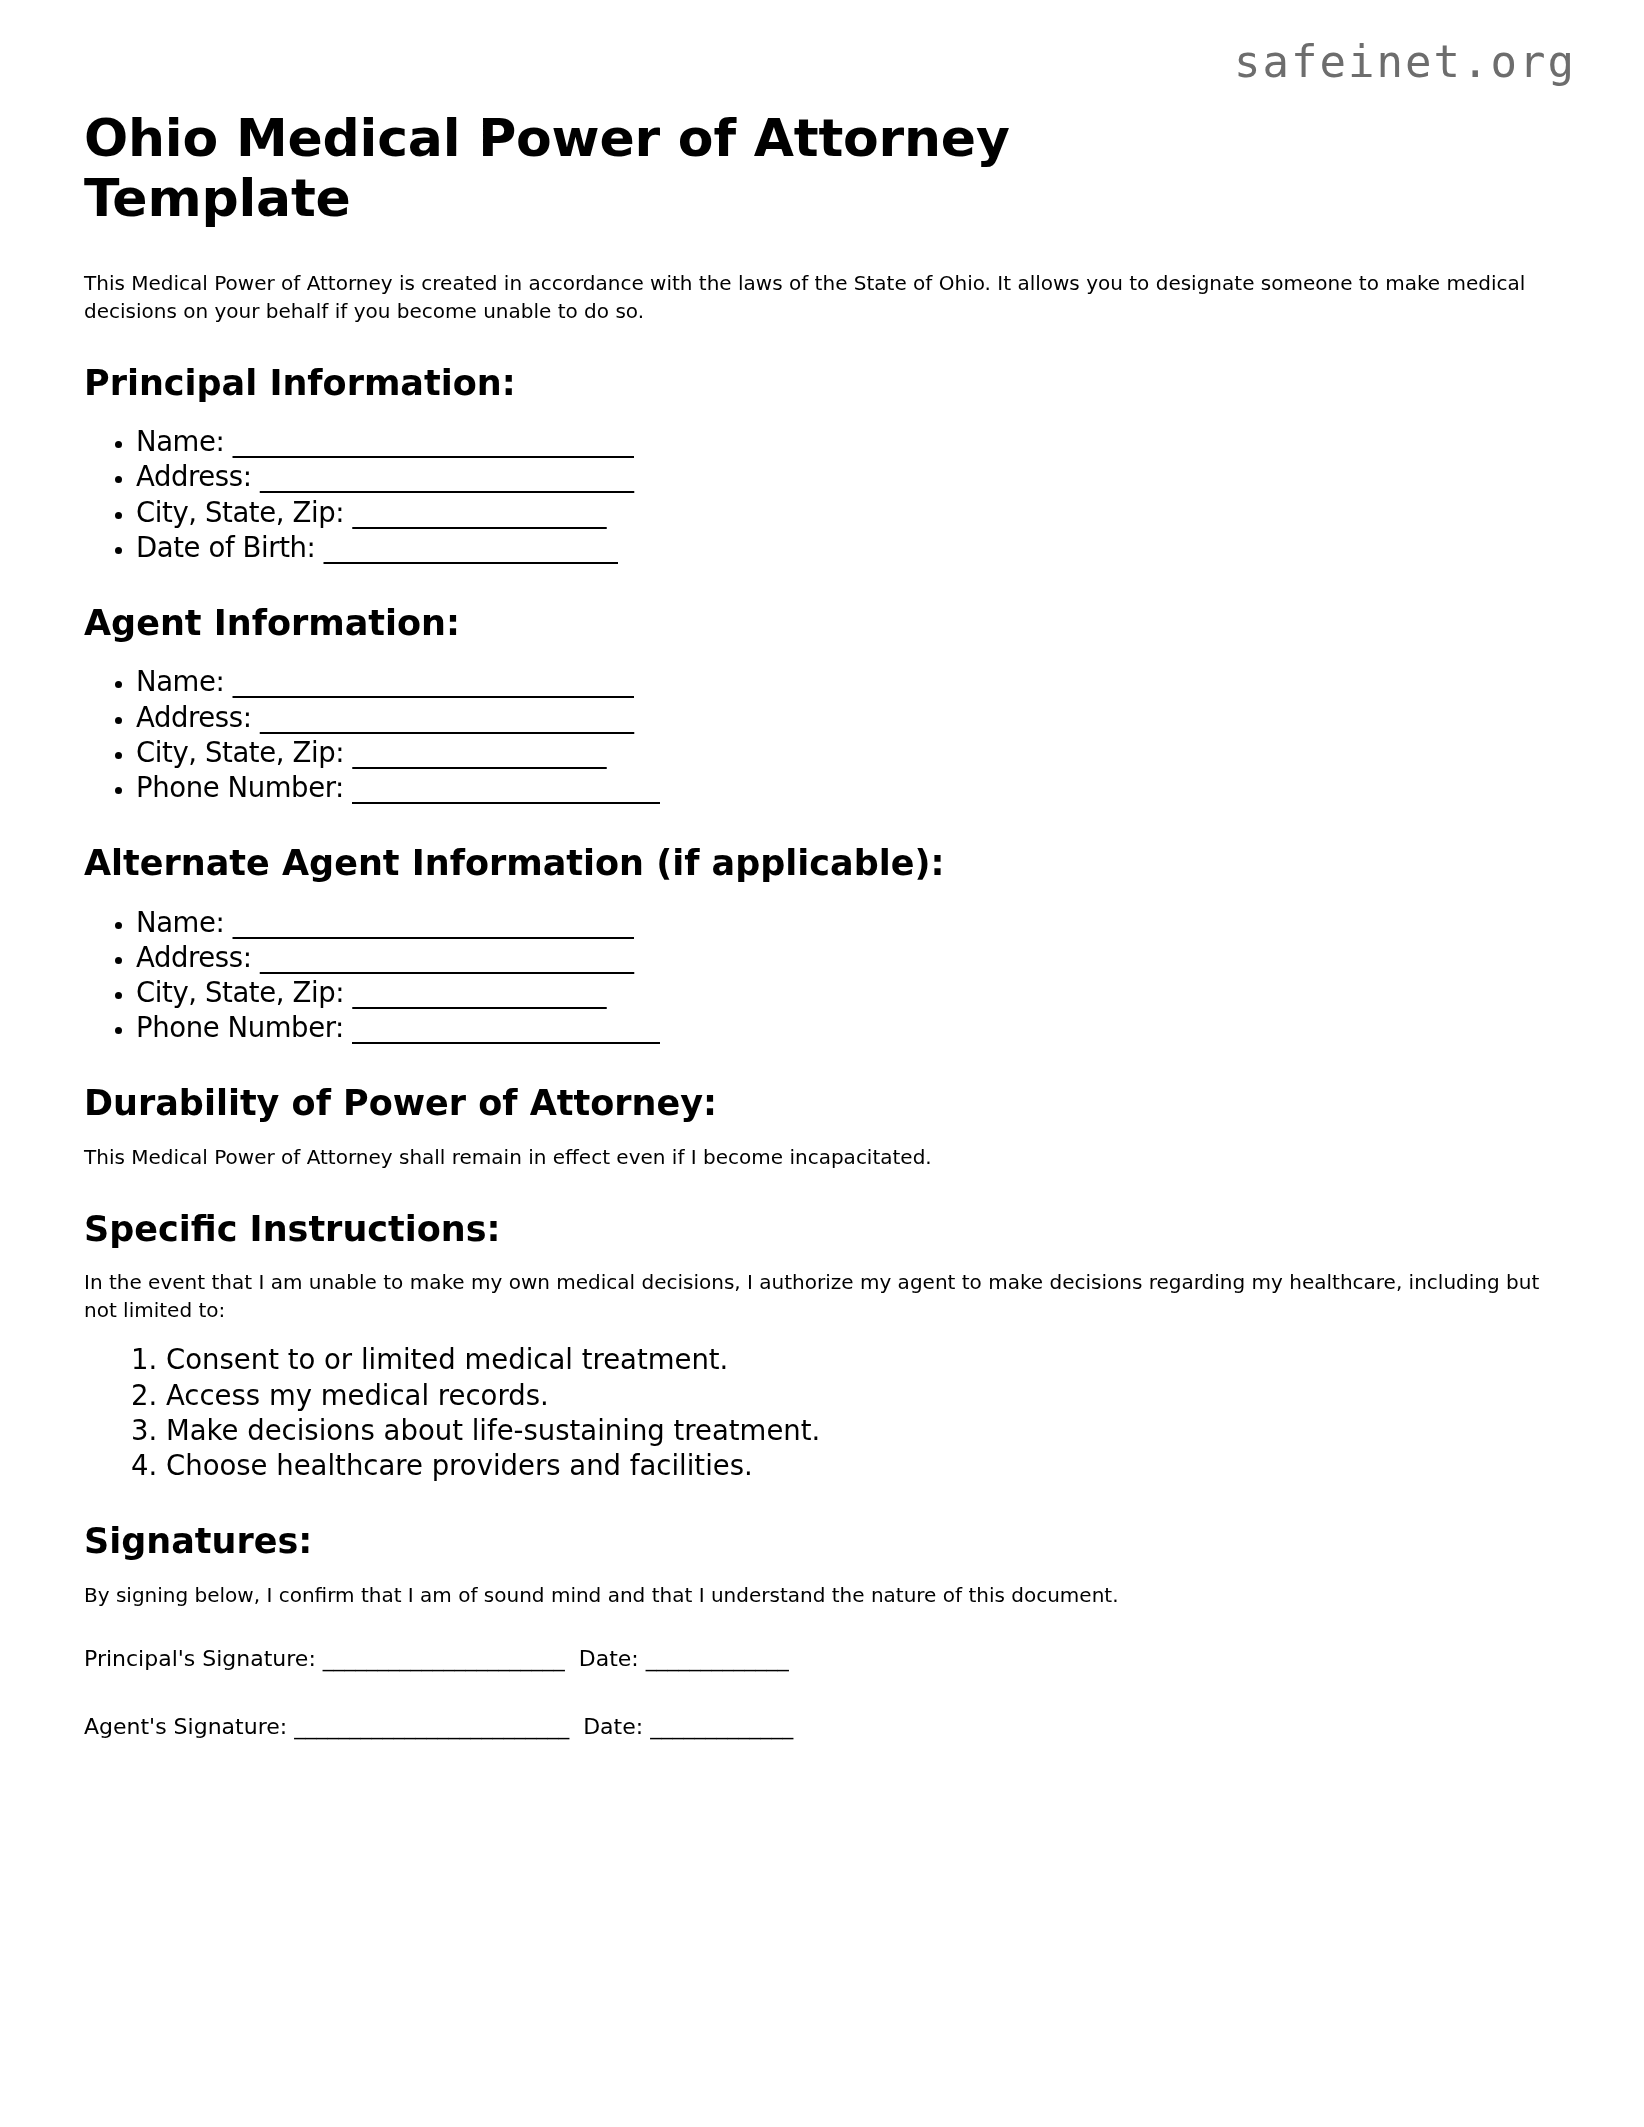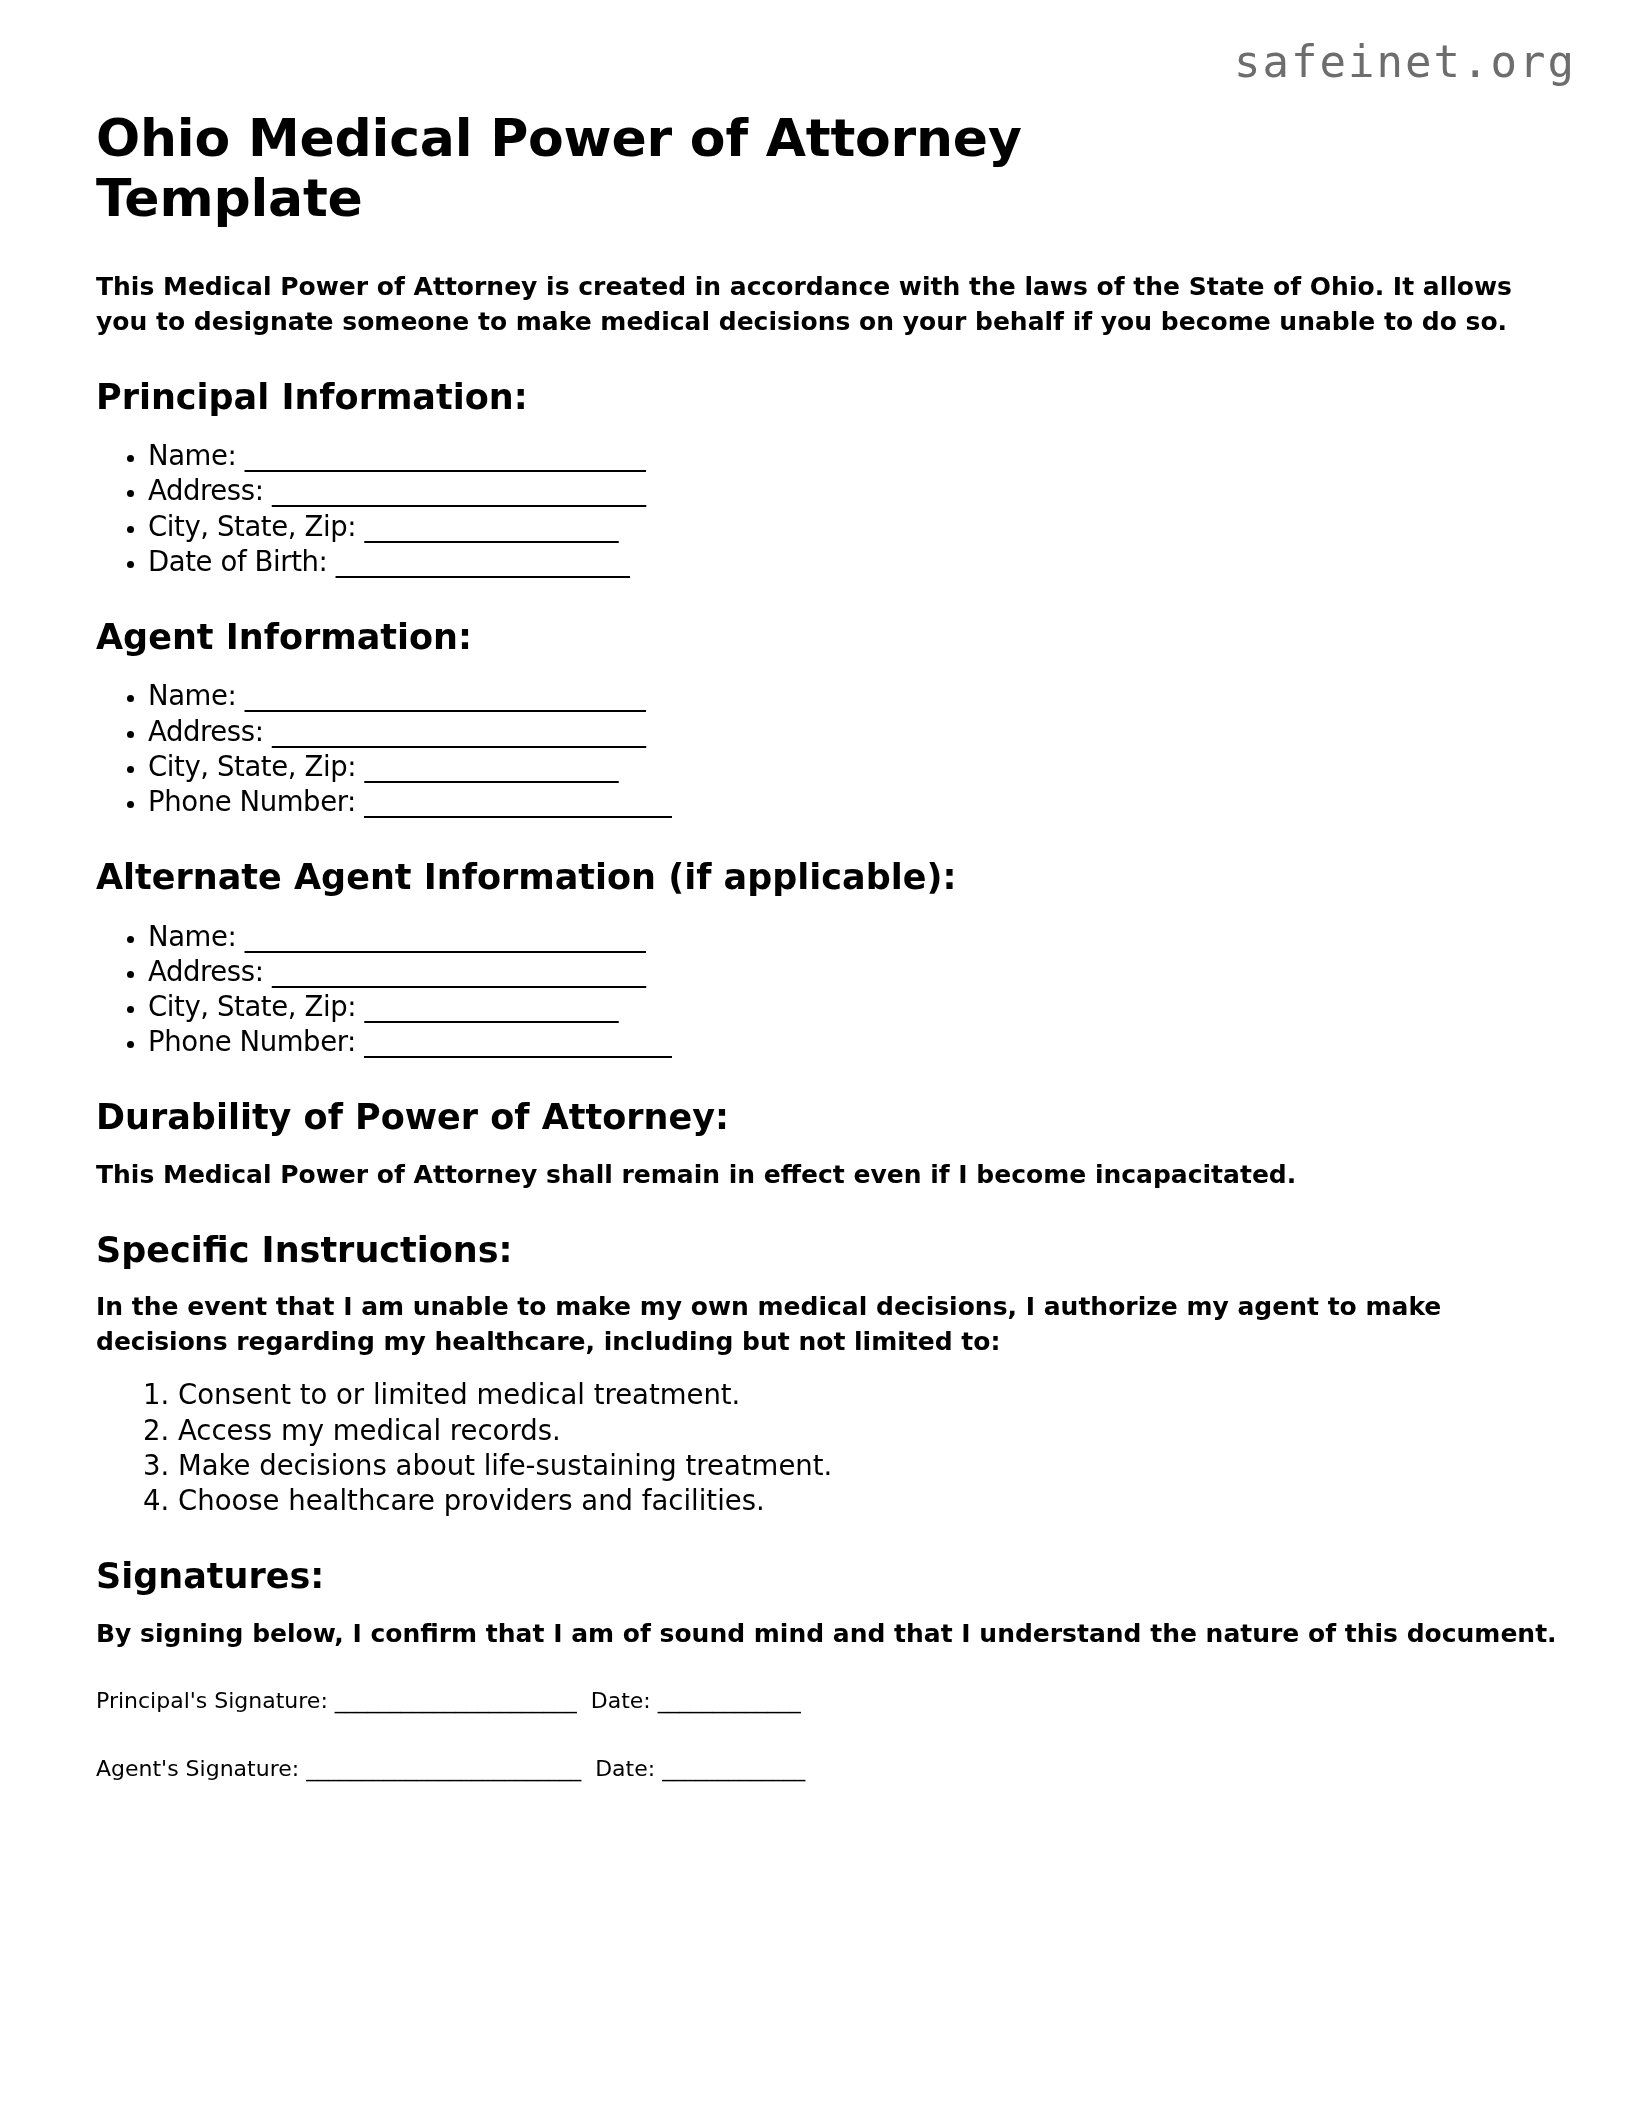--- a/index.html
+++ b/index.html
@@ -35,43 +35,42 @@
     font-size: 44px;
     letter-spacing: 2px;
     color: #6d6d6d;
     white-space: nowrap;
     line-height: 1;
   }
 
   
   .content {
     position: absolute;
-    left: 96px;
+    left: 84px;
     top: 108px;
     width: 1470px;
   }
 
   h1.doc-title {
     font-family: "DejaVu Sans", sans-serif;
     font-size: 52px;
     font-weight: bold;
     line-height: 1.16;
     letter-spacing: -0.2px;
     margin: 0 0 0 0;
     padding: 0;
     max-width: 1180px;
   }
 
   p.para {
-    font-size: 25px;
+    font-size: 20px;
     line-height: 1.40;
     margin: 40px 0 0 0;
     padding: 0;
     max-width: 1462px;
-    font-weight: bold;
   }
 
   h2.section-heading {
     font-size: 35px;
     font-weight: bold;
     line-height: 1.3;
     margin: 36px 0 0 0;
     padding: 0;
   }
 

